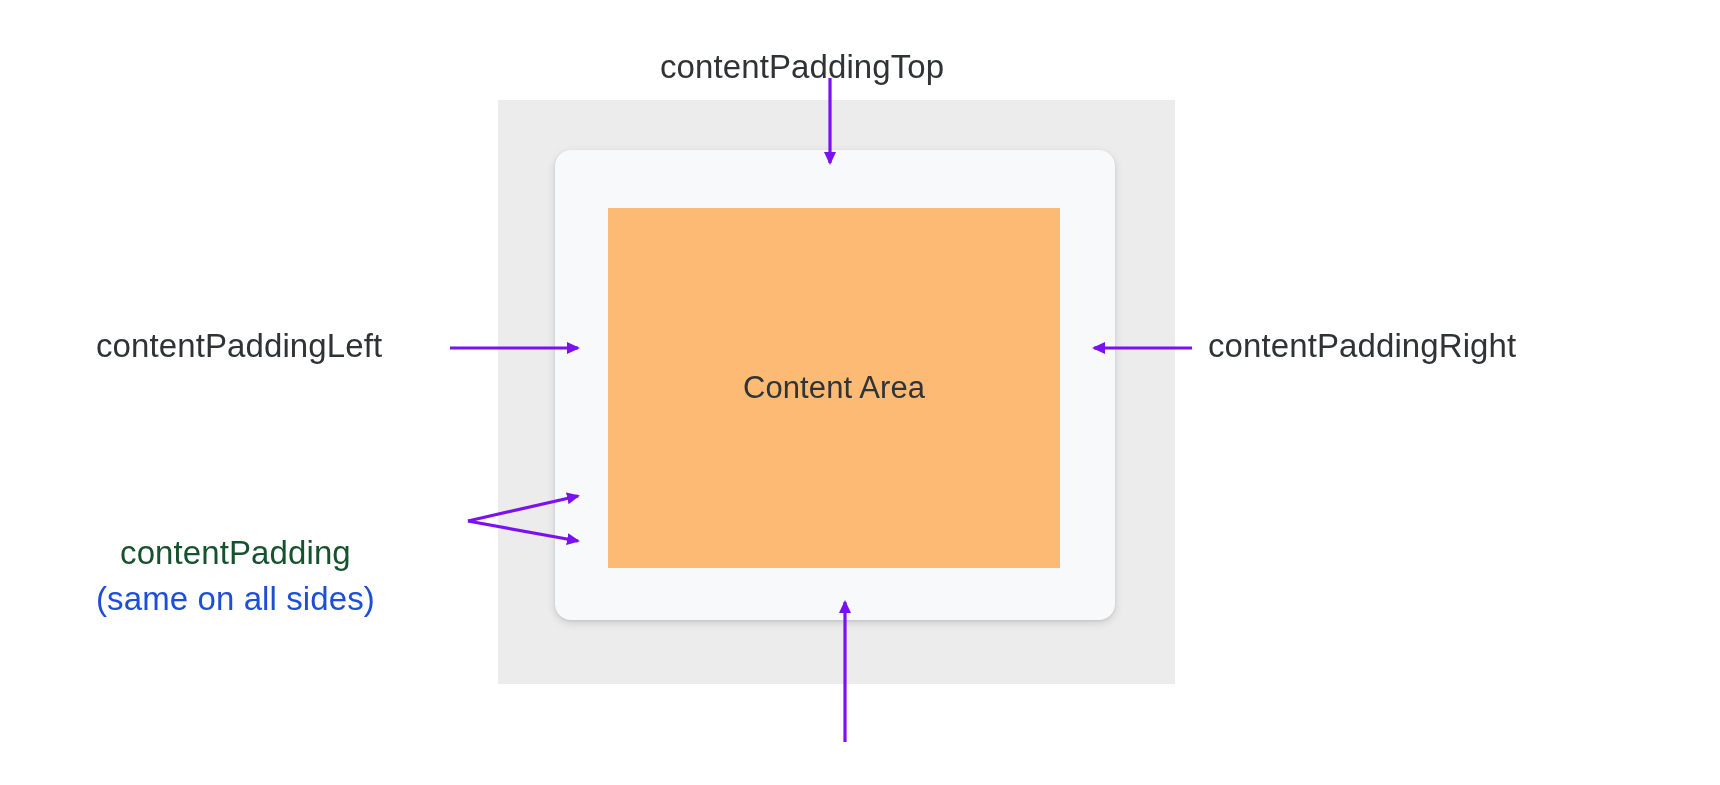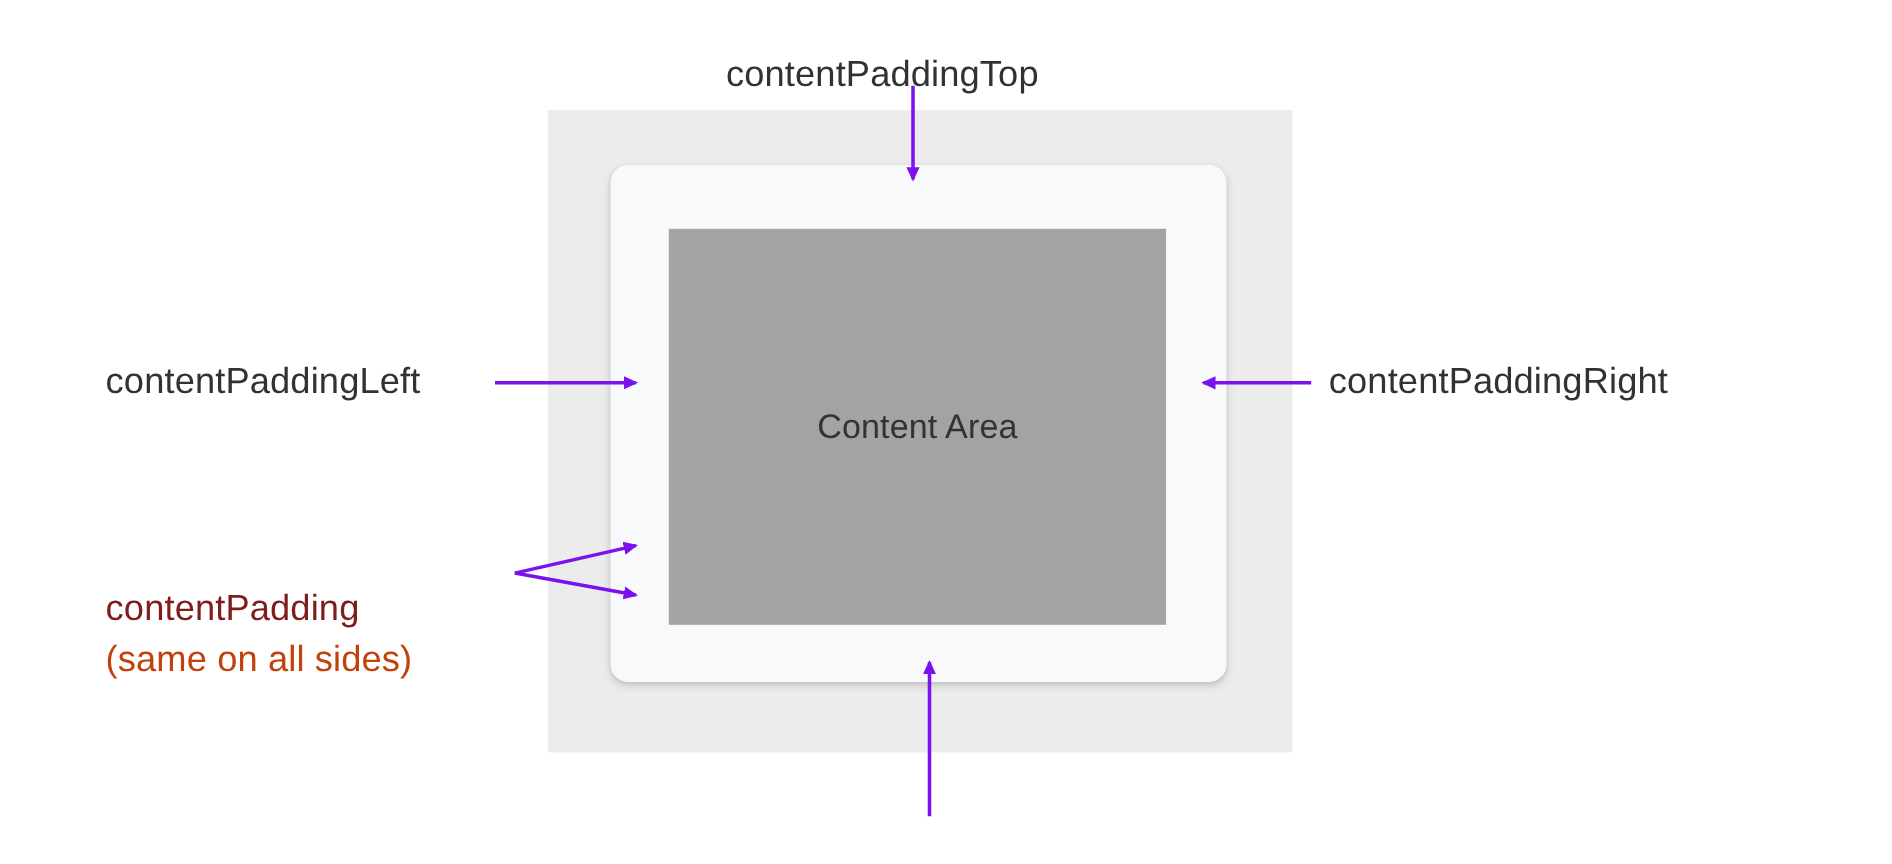--- a/index.html
+++ b/index.html
@@ -42,21 +42,21 @@
     border-radius: 16px;
     box-shadow: 0 3px 9px rgba(0,0,0,0.13), 0 1px 3px rgba(0,0,0,0.08);
   }
 
   .content-box {
     position: absolute;
     left: 608px;
     top: 208px;
     width: 452px;
     height: 360px;
-    background: #a3a3a3;
+    background: #fdba74;
     border-radius: 0;
     display: flex;
     align-items: center;
     justify-content: center;
   }
 
   .content-box-label {
     font-size: 31px;
     color: #2f3437;
     letter-spacing: 0.1px;
@@ -93,25 +93,26 @@
     left: 632px;
     top: 706px;
   }
 
   .label-group-padding {
     left: 96px;
     top: 533px;
   }
   .label-group-padding .line-1 {
     display: block;
-    color: #7f1d1d;
+    color: #14532d;
+    text-align: center;
   }
   .label-group-padding .line-2 {
     display: block;
-    color: #c2410c;
+    color: #1d4ed8;
     margin-top: 6px;
   }
 
   
   .arrow-layer {
     position: absolute;
     left: 0;
     top: 0;
     width: 1720px;
     height: 785px;

